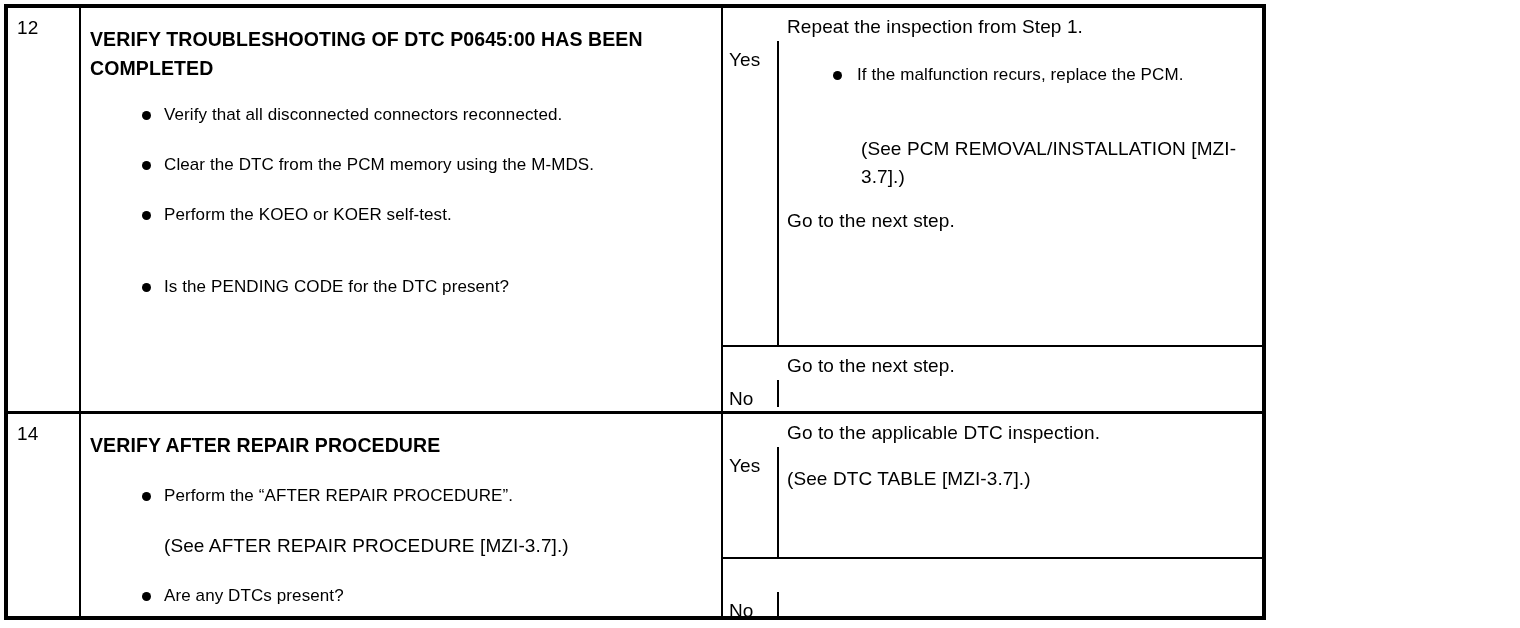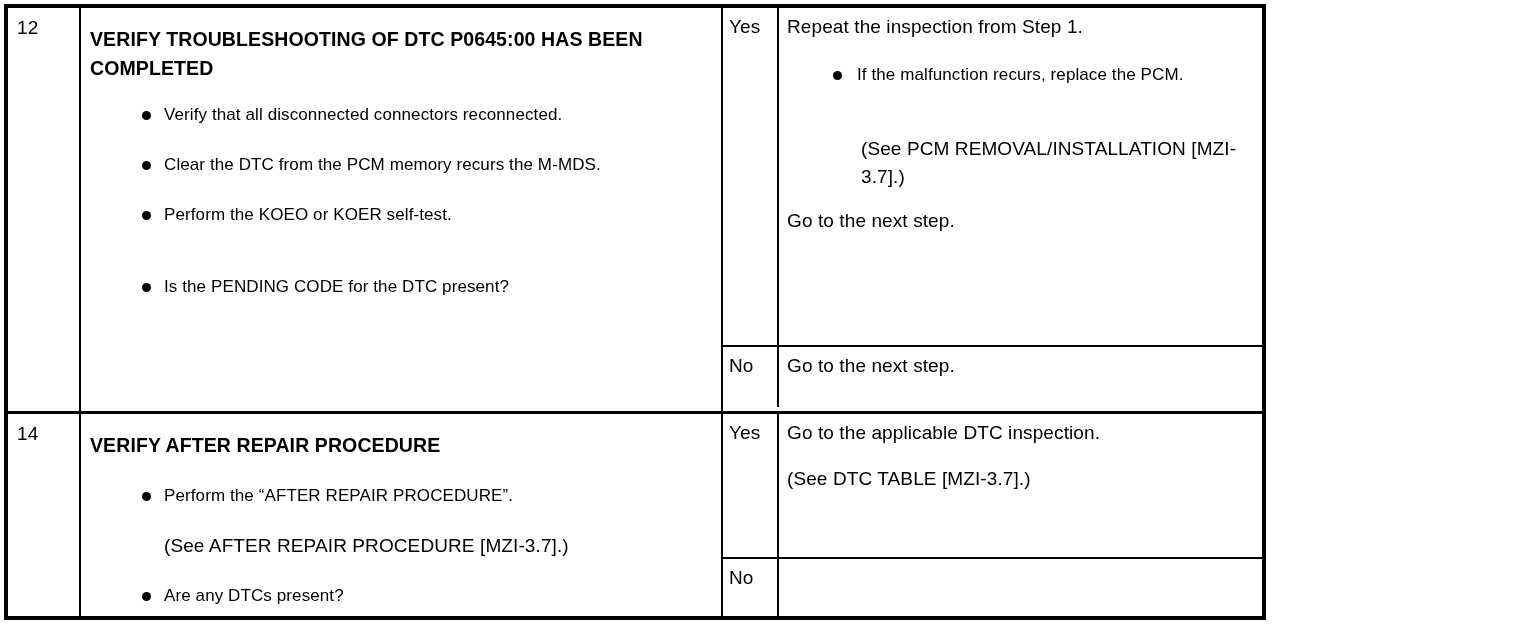--- a/index.html
+++ b/index.html
@@ -78,20 +78,21 @@
   .r12 .sub.no  { height: 62px; }
   .r13 .sub.yes { height: 143px; }
   .r13 .sub.no  { height: 63px; }
 
   .col-yn {
     box-sizing: border-box;
     width: 56px;
     flex: 0 0 56px;
     border-right: 2px solid #000000;
     padding: 7px 0 0 6px;
+    margin-top: 33px;
   }
   .col-detail {
     box-sizing: border-box;
     flex: 1 1 auto;
     padding: 7px 8px 16px 8px;
   }
 
   
   .step-num {
     font-size: 19px;
@@ -171,21 +172,21 @@
         <div class="bullets">
           <div class="bullet-line">
             <span class="dot"></span>
             <span>Verify that all disconnected connectors reconnected.</span>
           </div>
 
           <div class="sp-22"></div>
 
           <div class="bullet-line">
             <span class="dot"></span>
-            <span>Clear the DTC from the PCM memory recurs the M-MDS.</span>
+            <span>Clear the DTC from the PCM memory using the M-MDS.</span>
           </div>
 
           <div class="sp-22"></div>
 
           <div class="bullet-line">
             <span class="dot"></span>
             <span>Perform the KOEO or KOER self-test.</span>
           </div>
 
           <div class="sp-22"></div>

